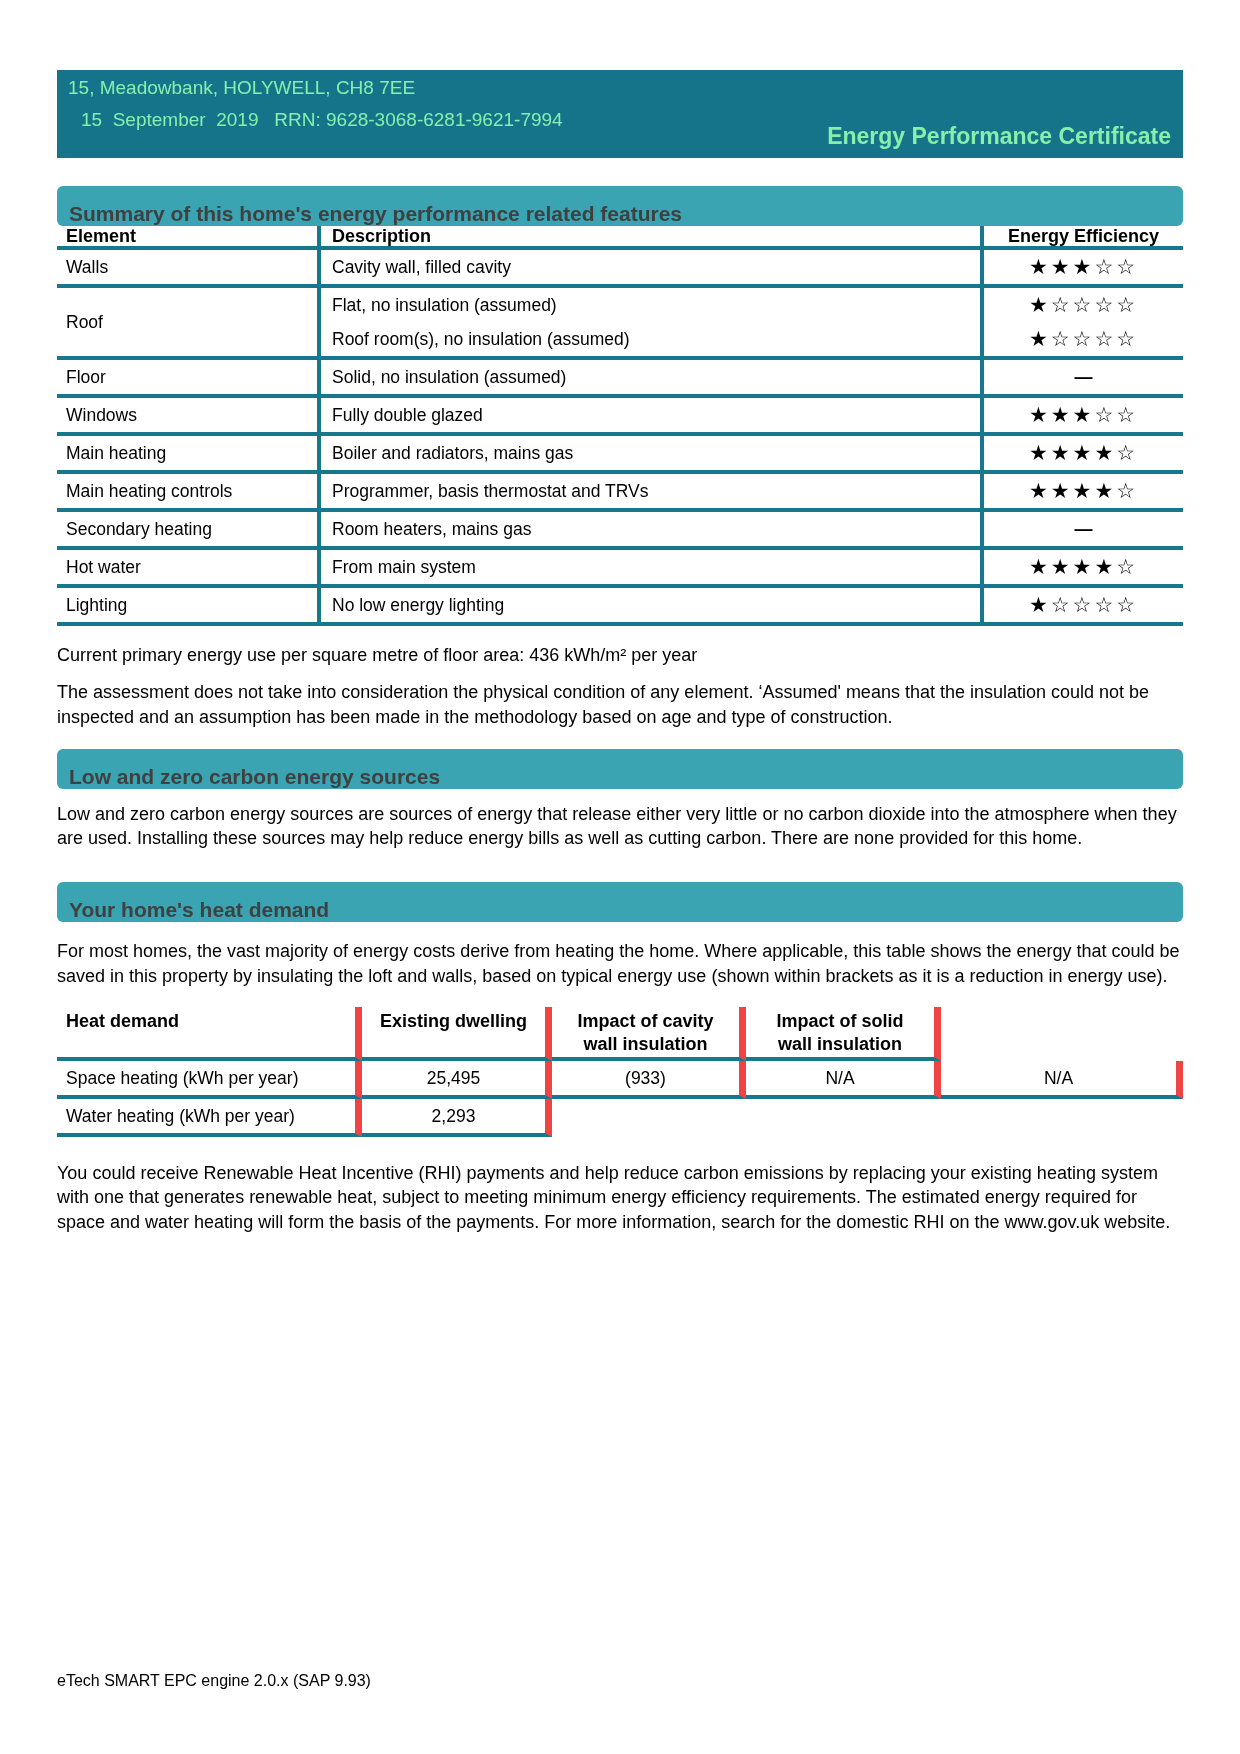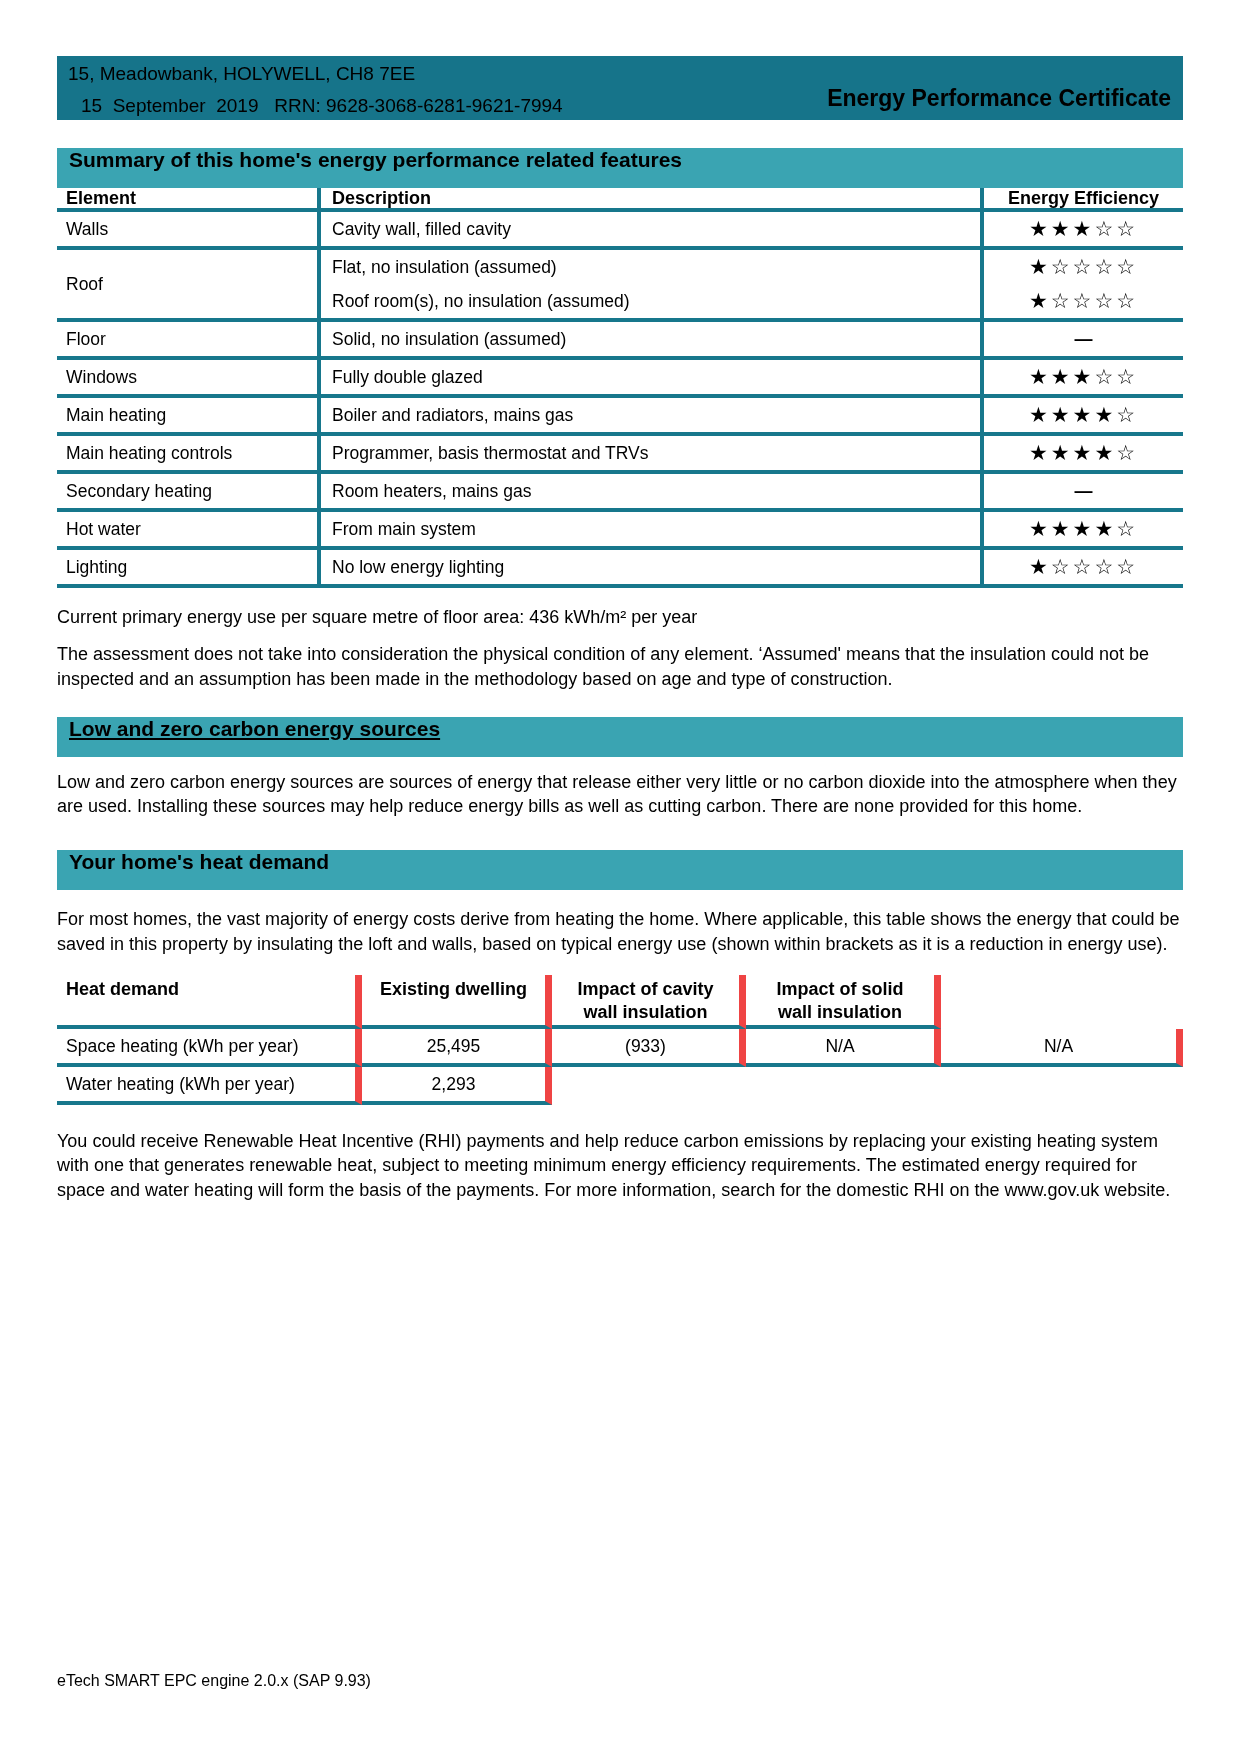--- a/index.html
+++ b/index.html
@@ -1,30 +1,30 @@
 <!DOCTYPE html>
 <html><head>
 <meta charset="utf-8">
 <style>
   * { margin:0; padding:0; box-sizing:border-box; }
   body { background:#e8e8e8; font-family:"Liberation Sans", sans-serif; color:#000; }
   .page { position:relative; width:1240px; height:1754px; background:#ffffff; margin:0 auto; overflow:hidden; }
   .content { position:absolute; left:57px; right:57px; top:0; }
 
   
-  .band { margin-top:56px; height:64px; background:#16748a; position:relative; color:#000000; }
+  .band { margin-top:70px; height:88px; background:#16748a; position:relative; color:#86efac; }
   .band .addr { position:absolute; left:11px; top:7px; font-size:19px; }
   .band .daterrn { position:absolute; left:24px; top:39px; font-size:19px; white-space:pre; }
   .band .epc-title { position:absolute; right:12px; bottom:8px; font-size:23px; font-weight:bold; }
 
   
-  .banner { height:40px; background:#3aa4b2; color:#000000; font-size:21px; font-weight:bold;
-            display:flex; align-items:flex-start; padding-left:12px; }
+  .banner { height:40px; background:#3aa4b2; color:#404040; font-size:21px; font-weight:bold;
+            display:flex; align-items:flex-end; padding-left:12px;border-radius:6px; }
   .banner.summary { margin-top:28px; }
-  .banner.lzc { margin-top:26px;text-decoration:underline; }
+  .banner.lzc { margin-top:20px; }
   .banner.heat { margin-top:32px; }
 
   
   .stable { width:100%; }
   .srow { display:grid; grid-template-columns:264px 663px 1fr; }
   .scell { border-bottom:4px solid #17778c; display:flex; align-items:center; font-size:17.5px; }
   .scell.c1 { border-right:4px solid #17778c; padding-left:9px; }
   .scell.c2 { border-right:4px solid #17778c; padding-left:11px; }
   .scell.c3 { justify-content:center; }
   .srow.head .scell { font-weight:bold; font-size:18px; height:24px; }

